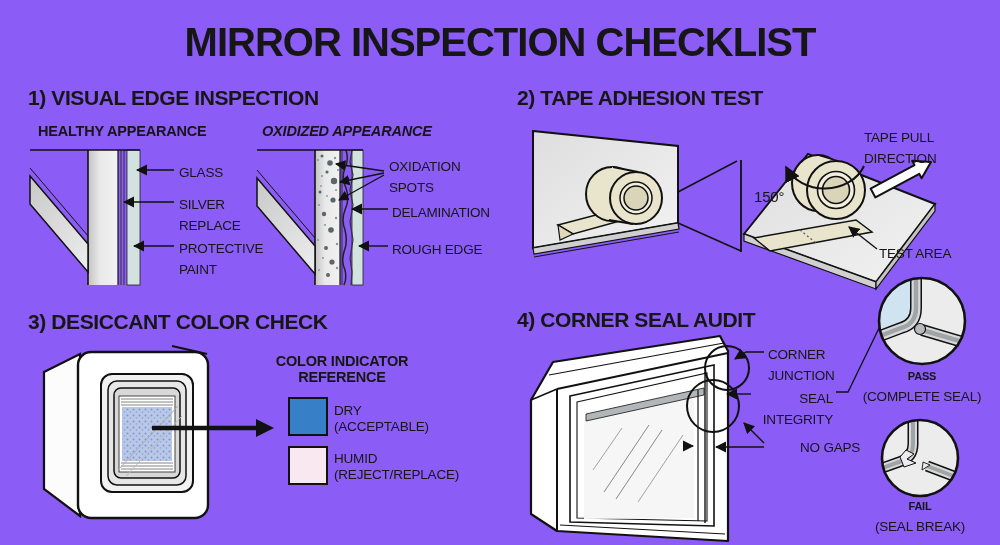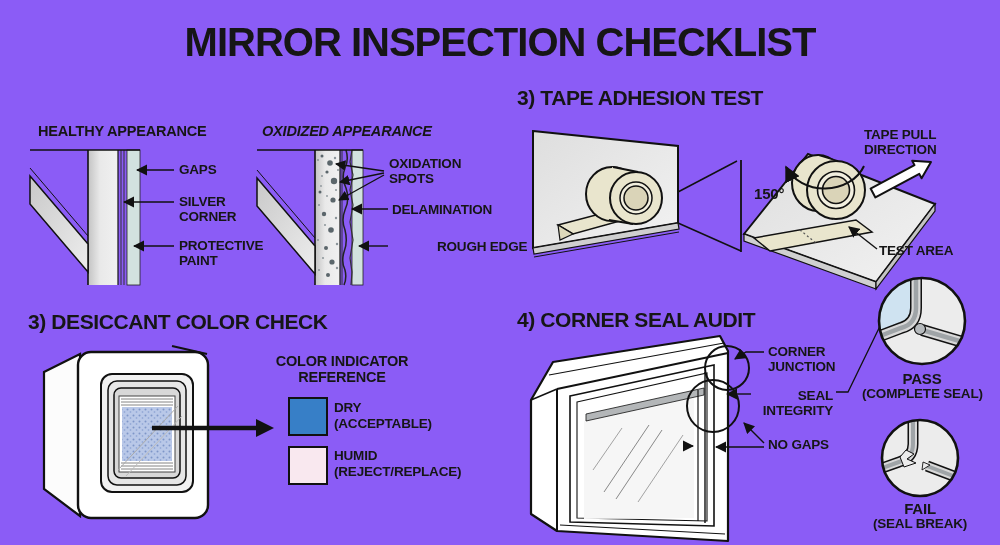--- a/index.html
+++ b/index.html
@@ -3,26 +3,26 @@
 <meta charset="utf-8">
 <style>
   html,body{margin:0;padding:0;background:#fff;}
   #canvas{position:relative;width:1000px;height:545px;background:#8b5cf6;overflow:hidden;
           font-family:"Liberation Sans","DejaVu Sans",sans-serif;color:#161616;}
   #art{position:absolute;left:0;top:0;width:1000px;height:545px;}
   .txt{position:absolute;white-space:normal;}
   .title{width:1000px;text-align:center;top:20px;left:0;font-size:40px;font-weight:700;letter-spacing:-1px;}
   .h2{font-size:21px;font-weight:700;letter-spacing:-0.4px;white-space:nowrap;}
   .sub{font-size:14.5px;font-weight:700;letter-spacing:-0.2px;white-space:nowrap;}
-  .ann{font-size:13.5px;font-weight:700;letter-spacing:-0.2px;line-height:15px;}
+  .ann{font-size:13.5px;font-weight:400;letter-spacing:-0.2px;line-height:21px;}
   .nw{white-space:nowrap;}
   .ctr{text-align:center;}
   .rgt{text-align:right;}
   .swatch{position:absolute;width:36px;height:35px;border:2.5px solid #111;box-sizing:content-box;}
-  .verdict{font-size:15px;font-weight:700;letter-spacing:-0.2px;}
+  .verdict{font-size:11px;font-weight:700;letter-spacing:-0.2px;}
 </style>
 </head>
 <body>
 
 <div id="canvas">
 
 <svg id="art" viewBox="0 0 1000 545">
   <defs>
     <marker id="ah" viewBox="0 0 10 10" refX="9" refY="5" markerWidth="8" markerHeight="8" orient="auto-start-reverse">
       <path d="M0,0 L10,5 L0,10 z" fill="#111"></path>
@@ -234,44 +234,45 @@
       <path d="M 927,466 L 956,477" fill="none" stroke="#9fa4a7" stroke-width="4"></path>
       <polygon points="906,450 914,454 907,459 916,463 904,467 900,457" fill="#ececec" stroke="#111" stroke-width="1"></polygon>
       <polygon points="923,462 930,465 922,470" fill="#ececec" stroke="#111" stroke-width="0.9"></polygon>
     </g>
     <circle cx="920" cy="458" r="38" fill="none" stroke="#111" stroke-width="2.6"></circle>
   </g>
 </svg>
 
   <div class="txt title">MIRROR INSPECTION CHECKLIST</div>
 
+  <div class="txt h2" style="left:28px;top:86px;">1) VISUAL EDGE INSPECTION</div>
   <div class="txt sub" style="left:38px;top:123px;">HEALTHY APPEARANCE</div>
   <div class="txt sub" style="left:262px;top:123px;font-style:italic;">OXIDIZED APPEARANCE</div>
-  <div class="txt ann nw" style="left:179px;top:162px;">GAPS</div>
-  <div class="txt ann" style="left:179px;top:194px;width:68px;">SILVER CORNER</div>
+  <div class="txt ann nw" style="left:179px;top:162px;">GLASS</div>
+  <div class="txt ann" style="left:179px;top:194px;width:68px;">SILVER REPLACE</div>
   <div class="txt ann" style="left:389px;top:156px;width:80px;">OXIDATION SPOTS</div>
   <div class="txt ann" style="left:179px;top:238px;width:84px;">PROTECTIVE PAINT</div>
   <div class="txt ann nw" style="left:392px;top:202px;">DELAMINATION</div>
-  <div class="txt ann nw" style="left:392px;top:239px;margin-left:45px;">ROUGH EDGE</div>
-
-  <div class="txt h2" style="left:517px;top:86px;">3) TAPE ADHESION TEST</div>
+  <div class="txt ann nw" style="left:392px;top:239px;">ROUGH EDGE</div>
+
+  <div class="txt h2" style="left:517px;top:86px;">2) TAPE ADHESION TEST</div>
   <div class="txt ann nw" style="left:754px;top:186px;font-size:15px;">150°</div>
   <div class="txt ann" style="left:864px;top:127px;width:78px;">TAPE PULL DIRECTION</div>
   <div class="txt ann nw" style="left:879px;top:243px;">TEST AREA</div>
 
   <div class="txt h2" style="left:28px;top:310px;">3) DESICCANT COLOR CHECK</div>
   <div class="txt sub ctr" style="left:272px;top:353px;width:140px;white-space:normal;line-height:16px;">COLOR INDICATOR REFERENCE</div>
   <div class="swatch" style="left: 288px; top: 397px; background: rgb(55, 127, 199);"></div>
   <div class="txt ann nw" style="left:334px;top:400px;">DRY</div>
   <div class="txt ann nw" style="left:334px;top:416px;">(ACCEPTABLE)</div>
   <div class="swatch" style="left: 288px; top: 446px; background: rgb(249, 232, 239);"></div>
   <div class="txt ann nw" style="left:334px;top:448px;">HUMID</div>
   <div class="txt ann nw" style="left:334px;top:464px;">(REJECT/REPLACE)</div>
 
   <div class="txt h2" style="left:517px;top:308px;">4) CORNER SEAL AUDIT</div>
   <div class="txt ann" style="left:768px;top:344px;width:72px;">CORNER JUNCTION</div>
   <div class="txt ann rgt" style="left:753px;top:388px;width:80px;">SEAL INTEGRITY</div>
-  <div class="txt ann nw" style="left:768px;top:437px;">NO GAPS</div>
+  <div class="txt ann nw" style="left:800px;top:437px;">NO GAPS</div>
   <div class="txt verdict ctr" style="left:862px;top:370px;width:120px;">PASS</div>
   <div class="txt ann ctr nw" style="left:862px;top:386px;width:120px;">(COMPLETE SEAL)</div>
   <div class="txt verdict ctr" style="left:860px;top:500px;width:120px;">FAIL</div>
   <div class="txt ann ctr nw" style="left:860px;top:516px;width:120px;">(SEAL BREAK)</div>
 </div>
 
 </body></html>

